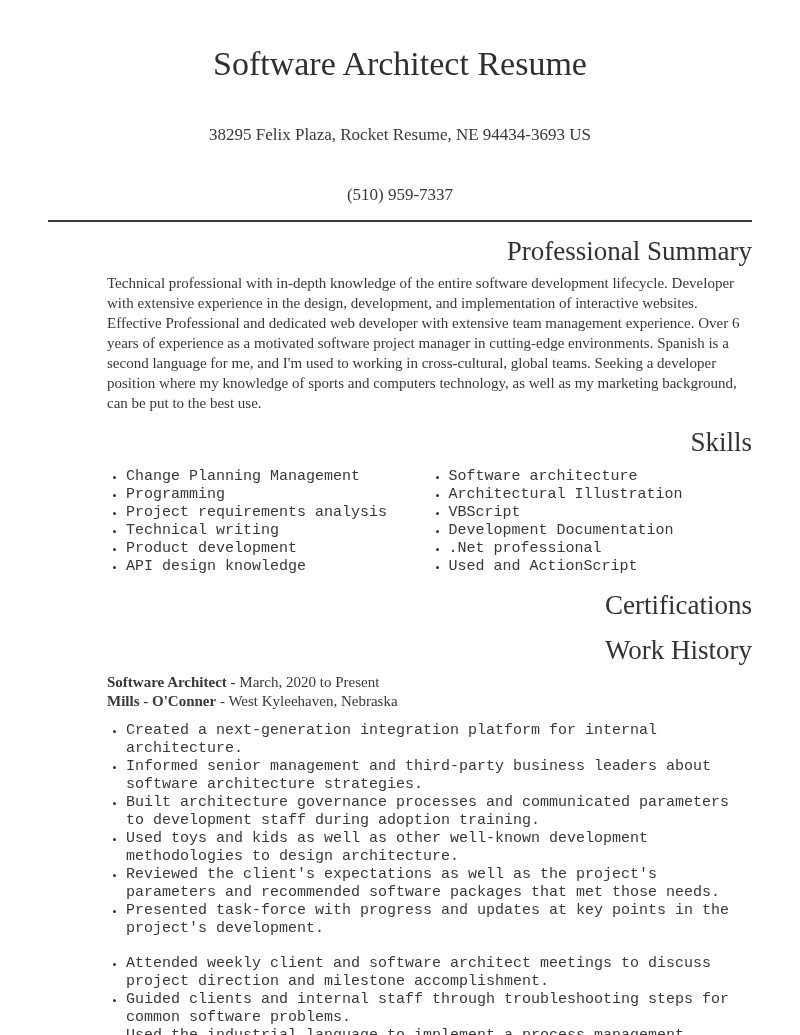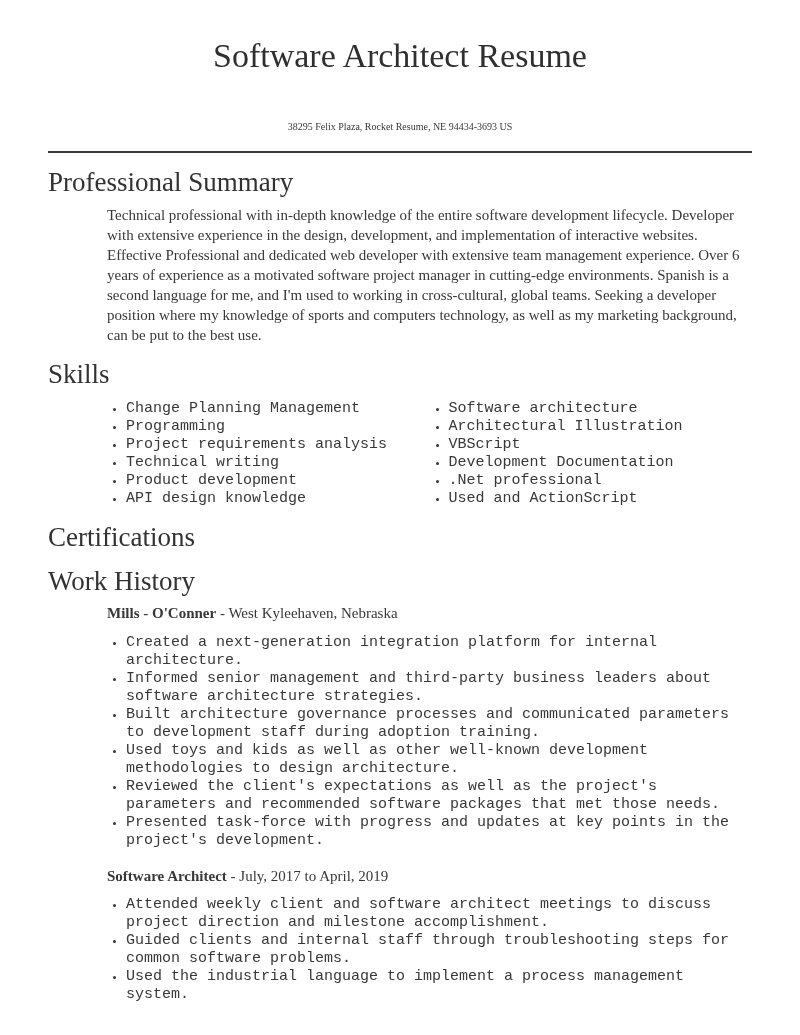--- a/index.html
+++ b/index.html
@@ -16,40 +16,41 @@
   }
   .page {
     padding: 28px 48px 10px 48px;
     box-sizing: border-box;
   }
   .header { text-align: center; }
   .resume-title {
     font-size: 34px;
     font-weight: 400;
     line-height: 1.2;
-    margin: 8px 0 11px 0;
+    margin: 16px 0 11px 0;
     color: #2f2f2f;
   }
   .contact-line {
-    font-size: 10px;
+    font-size: 17px;
     line-height: 21.5px;
     color: #383838;
     margin-top: 39px;
   }
   .rule {
     border: none;
     border-top: 2px solid #3c3c3c;
     margin: 14px 0 0 0;
   }
   .section-heading {
     font-size: 27px;
     font-weight: 400;
     color: #323232;
     margin: 15px 0 7px 0;
     line-height: 1.1;
+    text-align: right;
   }
   .summary-text {
     margin: 0 0 0 59px;
     max-width: 633px;
     font-size: 15px;
     line-height: 20px;
   }
   ul.bullets {
     margin: 3px 0 0 59px;
     padding-left: 19px;
@@ -79,20 +80,21 @@
 </style>
 </head>
 <body>
 
 <div class="page">
 
   <div class="header">
     <h1 class="resume-title">Software Architect Resume</h1>
     <div>
       <div class="contact-line">38295 Felix Plaza, Rocket Resume, NE 94434-3693 US</div>
+      <div class="contact-line">(510) 959-7337</div>
     </div>
   </div>
 
   <hr class="rule">
 
   <div class="section">
     <h2 class="section-heading">Professional Summary</h2>
     <p class="summary-text">Technical professional with in-depth knowledge of the entire software development lifecycle. Developer with extensive experience in the design, development, and implementation of interactive websites. Effective Professional and dedicated web developer with extensive team management experience. Over 6 years of experience as a motivated software project manager in cutting-edge environments. Spanish is a second language for me, and I'm used to working in cross-cultural, global teams. Seeking a developer position where my knowledge of sports and computers technology, as well as my marketing background, can be put to the best use.</p>
   </div>
 
@@ -122,42 +124,42 @@
     <h2 class="section-heading">Certifications</h2>
   </div>
 
   <div class="section">
     <h2 class="section-heading">Work History</h2>
     <div class="jobs">
 
       <div class="job">
         <div class="job-head">
           <div class="job-line">
+            <span class="strong">Software Architect</span>
+            <span>-</span>
+            <span>March, 2020 to Present</span>
+          </div>
+          <div class="job-line">
             <span class="strong">Mills - O'Conner</span>
             <span>-</span>
             <span>West Kyleehaven, Nebraska</span>
           </div>
         </div>
         <ul class="bullets">
           <li>Created a next-generation integration platform for internal architecture.</li>
           <li>Informed senior management and third-party business leaders about software architecture strategies.</li>
           <li>Built architecture governance processes and communicated parameters to development staff during adoption training.</li>
           <li>Used toys and kids as well as other well-known development methodologies to design architecture.</li>
           <li>Reviewed the client's expectations as well as the project's parameters and recommended software packages that met those needs.</li>
           <li>Presented task-force with progress and updates at key points in the project's development.</li>
         </ul>
       </div>
 
       <div class="job">
         <div class="job-head">
-          <div class="job-line">
-            <span class="strong">Software Architect</span>
-            <span>-</span>
-            <span>July, 2017 to April, 2019</span>
-          </div>
         </div>
         <ul class="bullets">
           <li>Attended weekly client and software architect meetings to discuss project direction and milestone accomplishment.</li>
           <li>Guided clients and internal staff through troubleshooting steps for common software problems.</li>
           <li>Used the industrial language to implement a process management system.</li>
 
         </ul>
       </div>
 
     </div>

